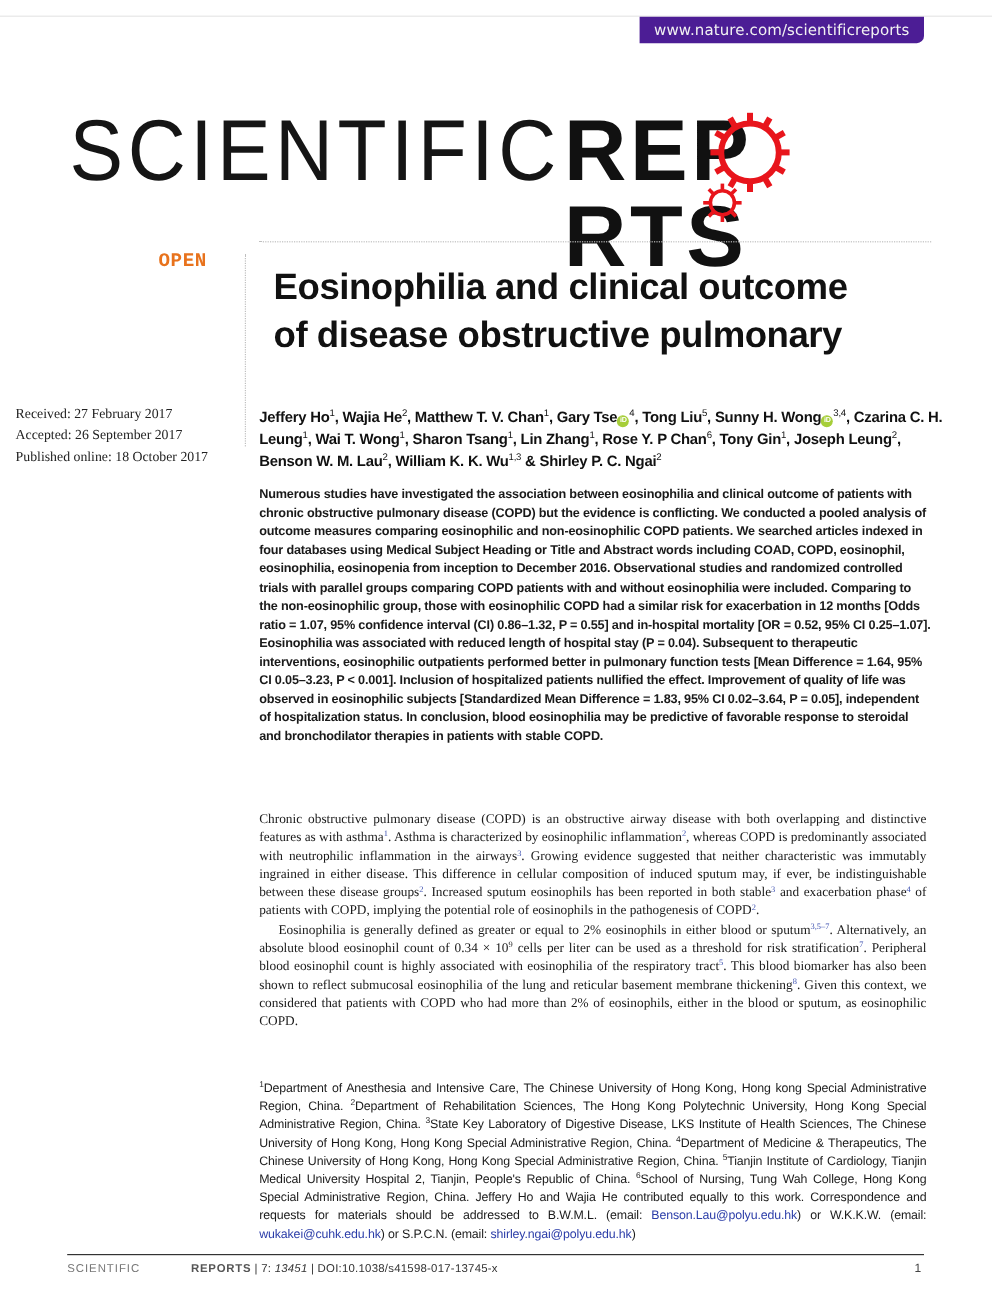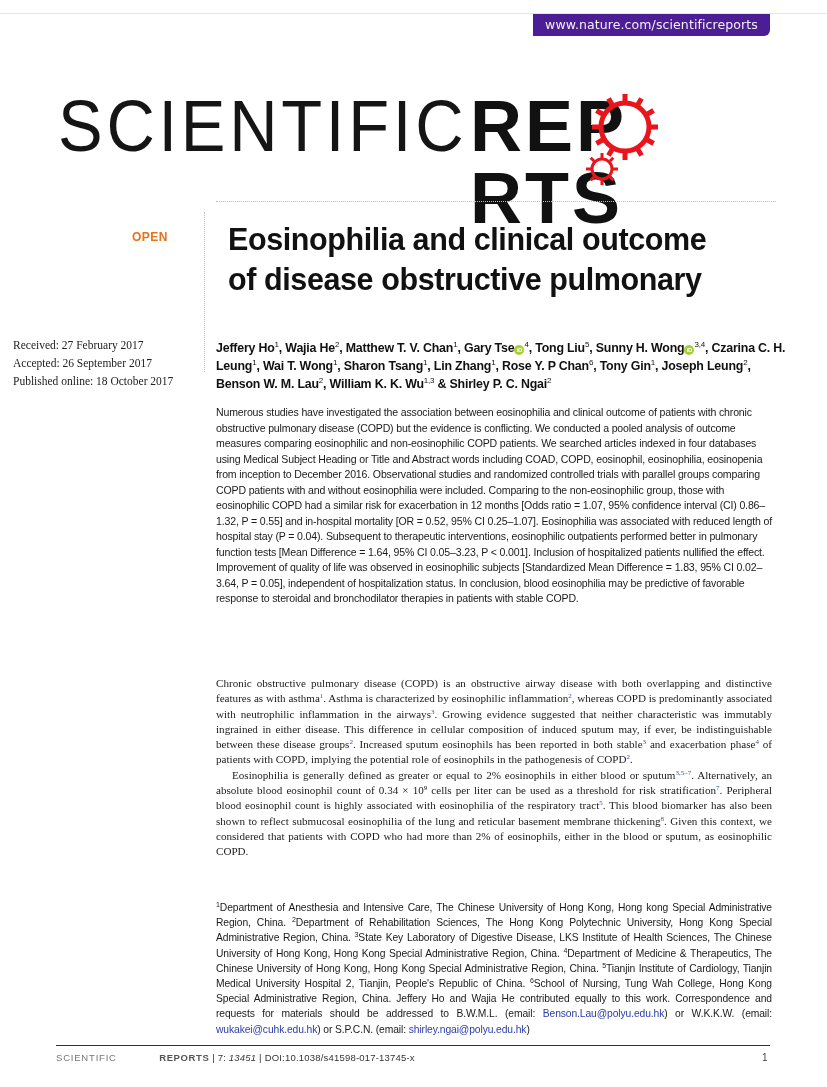--- a/index.html
+++ b/index.html
@@ -3,29 +3,29 @@
 <meta charset="utf-8">
 <style>
   html, body { margin: 0; padding: 0; background: #ffffff; }
   body { width: 827px; height: 1087px; position: relative; overflow: hidden; font-family: "DejaVu Sans", sans-serif; color: #111; }
   .topline { position: absolute; left: 0; top: 13px; width: 827px; height: 1px; background: #e6e6e6; }
   .url-badge { position: absolute; left: 533px; top: 14px; width: 237px; height: 22px; background: #4c1d95; color: #f2f2f2; font-family: "DejaVu Sans", sans-serif; font-size: 12.5px; line-height: 22px; text-align: center; border-radius: 0 0 6px 0; letter-spacing: 0.1px; }
   .mh-wrap-light { position: absolute; left: 58px; top: 90px; font-family: "Liberation Sans", sans-serif; font-size: 72px; line-height: 72px; letter-spacing: 4px; color: #151515; font-weight: normal; transform: scaleX(0.93); transform-origin: left top; }
   .mh-wrap-bold { position: absolute; left: 470px; top: 90px; font-family: "Liberation Sans", sans-serif; font-size: 72px; line-height: 72px; letter-spacing: 3px; color: #111; font-weight: bold; }
   .gear-big { position: absolute; left: 590px; top: 92px; }
   .gear-small { position: absolute; left: 585px; top: 152px; }
-  .open-label { position: absolute; left: 132px; top: 209px; color: #e8721c; font-family: Liberation Sans, sans-serif; font-weight: bold; font-size: 12px; letter-spacing: 0.5px; margin-top: 21px; }
+  .open-label { position: absolute; left: 132px; top: 209px; color: #e8721c; font-family: Liberation Mono, monospace; font-weight: bold; font-size: 16px; letter-spacing: 0.5px; }
   .vdots { position: absolute; left: 204px; top: 212px; height: 160px; width: 0; border-left: 1px dotted #bfbfbf; }
   .hdots { position: absolute; left: 216px; top: 201px; width: 560px; height: 0; border-top: 1px dotted #bfbfbf; }
   .title { position: absolute; left: 216px; top: 207px; width: 570px; font-family: "Liberation Sans", sans-serif; font-weight: bold; font-size: 30.5px; line-height: 40px; color: #111; letter-spacing: -0.4px; }
   .dates { position: absolute; left: 13px; top: 336px; font-family: "Liberation Serif", serif; font-size: 11.5px; line-height: 18px; color: #222; }
   .authors { position: absolute; left: 216px; top: 339px; width: 570px; font-family: "Liberation Sans", sans-serif; font-weight: bold; font-size: 12.4px; line-height: 18px; color: #111; letter-spacing: -0.2px; }
   .authors sup { font-size: 8px; font-weight: normal; vertical-align: 5px; line-height: 0; }
   .orcid { display: inline-block; width: 10px; height: 10px; border-radius: 50%; background: #a6ce39; color: #fff; font-size: 6px; line-height: 10px; text-align: center; vertical-align: 0px; font-weight: bold; }
-  .abstract { position: absolute; left: 216px; top: 405px; width: 560px; font-family: "Liberation Sans", sans-serif; font-weight: normal; font-size: 10.55px; line-height: 15.5px; color: #1a1a1a; letter-spacing: -0.15px; }
+  .abstract { position: absolute; left: 216px; top: 405px; width: 560px; font-family: "Liberation Sans", sans-serif; font-weight: bold; font-size: 10.55px; line-height: 15.5px; color: #1a1a1a; letter-spacing: -0.15px; }
   .body-text { position: absolute; left: 216px; top: 676px; width: 556px; font-family: "Liberation Serif", serif; font-size: 11.1px; line-height: 15.3px; color: #1a1a1a; text-align: justify; }
   .body-text p { margin: 0; }
   .body-text p + p { text-indent: 16px; }
   .body-text sup { font-size: 7px; color: #3b4fb0; vertical-align: 4px; line-height: 0; }
   .affil { position: absolute; left: 216px; top: 900px; width: 556px; font-family: "Liberation Sans", sans-serif; font-size: 10.3px; line-height: 15.2px; color: #1a1a1a; text-align: justify; letter-spacing: -0.1px; }
   .affil sup { font-size: 7px; vertical-align: 4px; line-height: 0; }
   .affil .mail { color: #2a3ca8; }
   .footline { position: absolute; left: 56px; top: 1045px; width: 714px; height: 1px; background: #333; }
   .footer { position: absolute; left: 56px; top: 1052px; font-family: "Liberation Sans", sans-serif; font-size: 9.5px; color: #333; letter-spacing: 0.2px; }
   .footer .j1 { color: #777; letter-spacing: 0.8px; }

